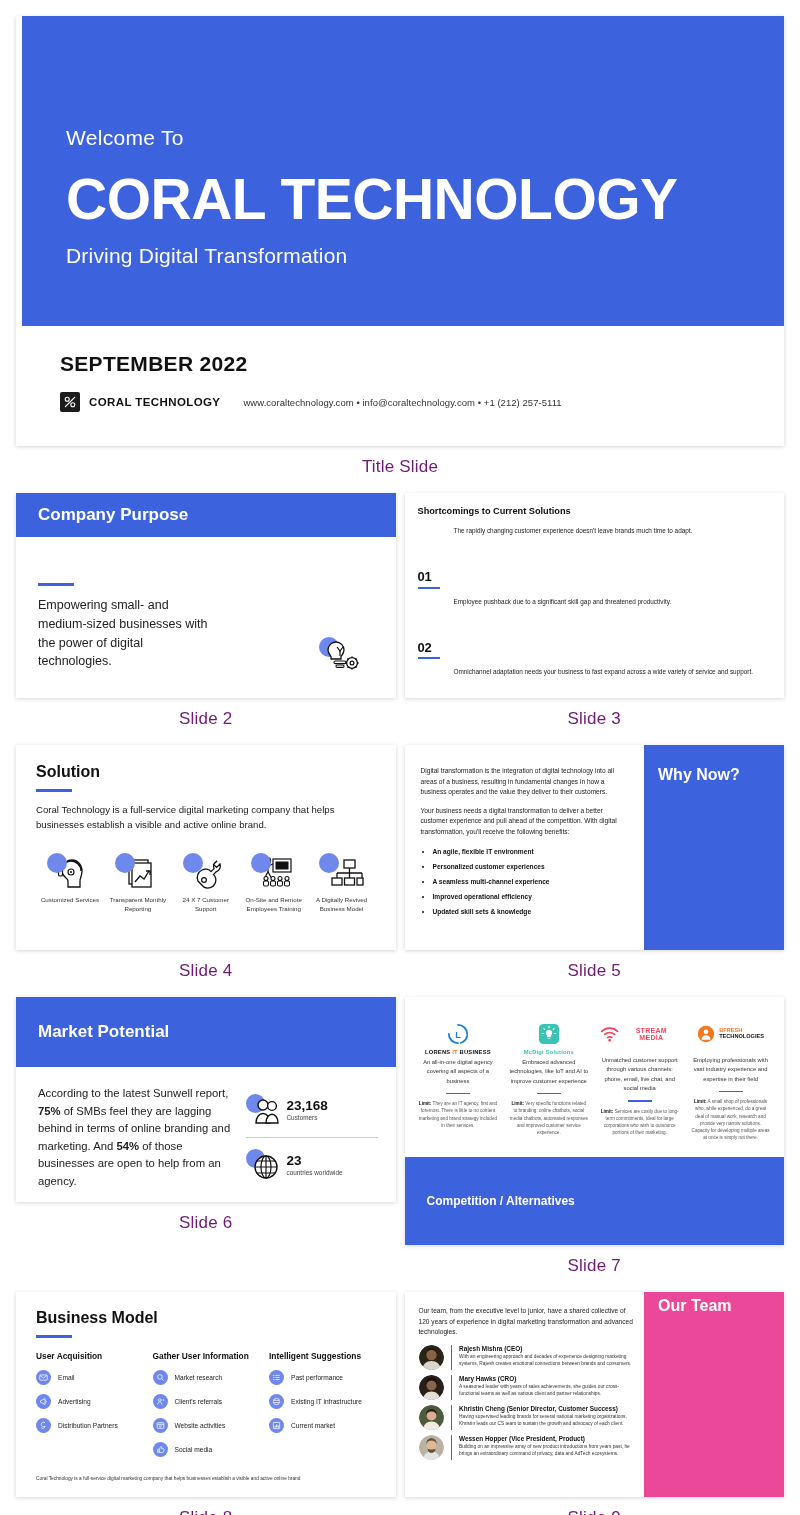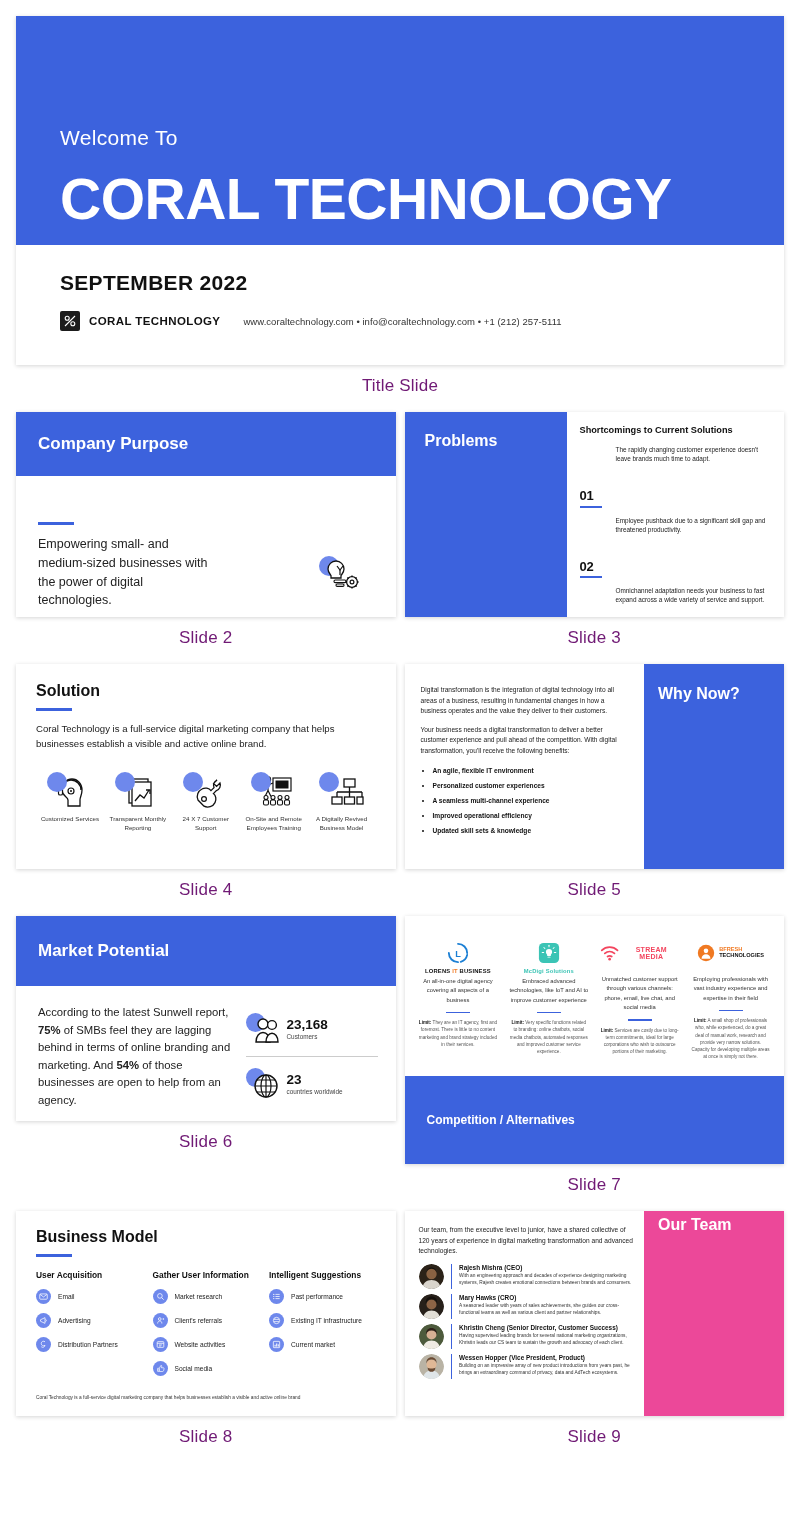--- a/index.html
+++ b/index.html
@@ -29,23 +29,24 @@
     background: #ffffff;
     box-shadow: 0 1px 4px rgba(0,0,0,0.17);
     overflow: hidden;
     position: relative;
   }
 
   
   .title-slide { width: 768px; margin: 16px auto 0 auto; }
   .ts-blue {
     background: #3c62dd;
-    height: 229px;
+    height: 310px;
     padding: 110px 0 0 44px;
     color: #fff;
+    margin-left: 6px;
   }
   .ts-welcome { font-size: 21px; font-weight: 400; letter-spacing: 0.3px; }
   .ts-title {
     font-size: 57px;
     font-weight: 700;
     letter-spacing: -0.5px;
     margin: 20px 0 14px 0;
     line-height: 1.05;
   }
   .ts-sub { font-size: 21px; font-weight: 400; letter-spacing: 0.2px; }
@@ -59,21 +60,21 @@
   .ts-logoname { font-size: 11.5px; font-weight: 700; letter-spacing: 0.4px; color: #111; }
   .ts-contact { font-size: 9.5px; color: #333; margin-left: 14px; letter-spacing: 0.05px; }
 
   
   .s-blue-bar { background: #3c62dd; color: #fff; display: flex; align-items: center; }
   .s-head { font-weight: 700; color: #fff; }
   .rule { width: 36px; height: 3px; background: #3c62dd; }
 
   
   .s2 { height: 205px; display: flex; flex-direction: column; }
-  .s2 .s-blue-bar { height: 64px; padding-left: 22px; }
+  .s2 .s-blue-bar { height: 44px; padding-left: 22px; }
   .s2 .s-head { font-size: 17px; }
   .s2-body { flex: 1; position: relative; padding: 46px 0 0 22px; }
   .s2-text { font-size: 12.5px; line-height: 1.5; width: 180px; color: #222; margin-top: 10px; }
   .s2-icon { position: absolute; right: 36px; bottom: 26px; width: 46px; height: 38px; }
 
   
   .s3 { height: 205px; display: flex; }
   .s3-left { width: 162px; background: #3c62dd; padding: 20px 0 0 20px; }
   .s3-left .s-head { font-size: 16px; }
   .s3-right { flex: 1; padding: 13px 12px 0 13px; }
@@ -226,23 +227,20 @@
               </g>
             </svg>
           </div>
         </div>
       </div>
       <div class="caption">Slide 2</div>
     </div>
 
     <div class="col">
       <div class="slide s3">
-        <div class="s3-left">
-          <div class="s-head">Problems</div>
-        </div>
         <div class="s3-right">
           <div class="s3-title">Shortcomings to Current Solutions</div>
           <div class="s3-item">
             <div class="s3-num-wrap">
               <div class="s3-num">01</div>
               <div class="s3-underline"></div>
             </div>
             <div class="s3-txt">The rapidly changing customer experience doesn't leave brands much time to adapt.</div>
           </div>
           <div class="s3-item">

